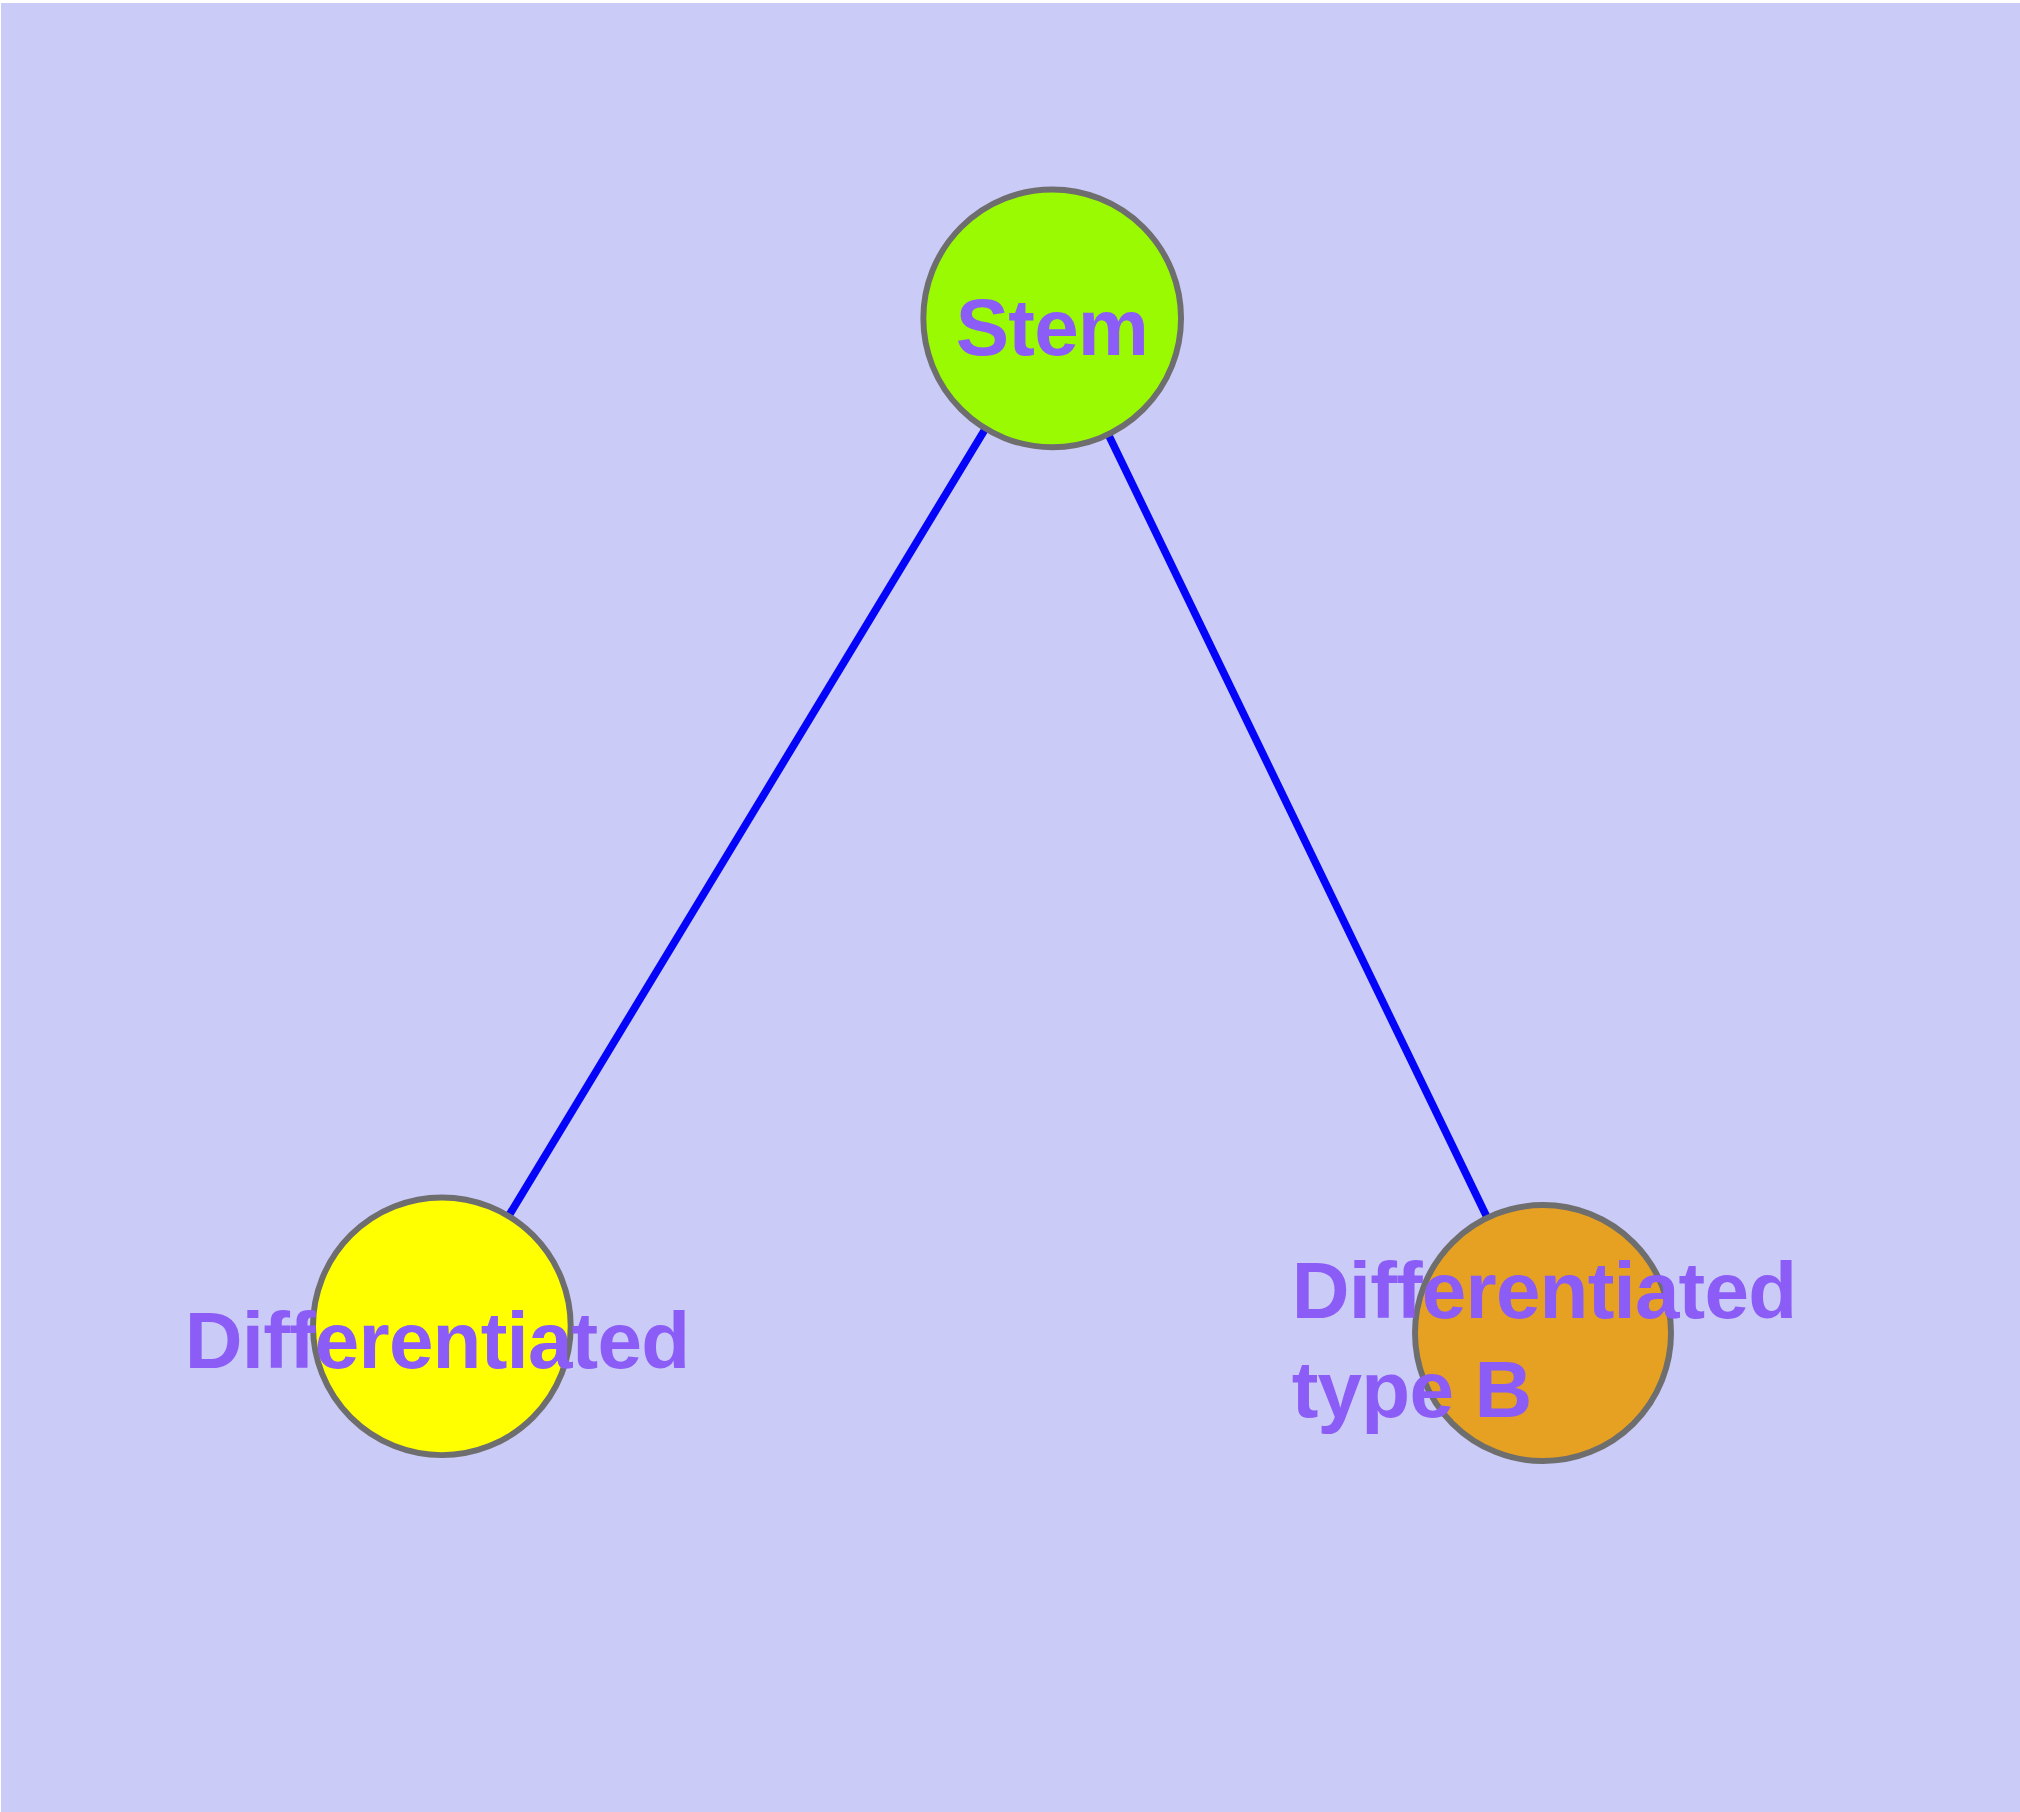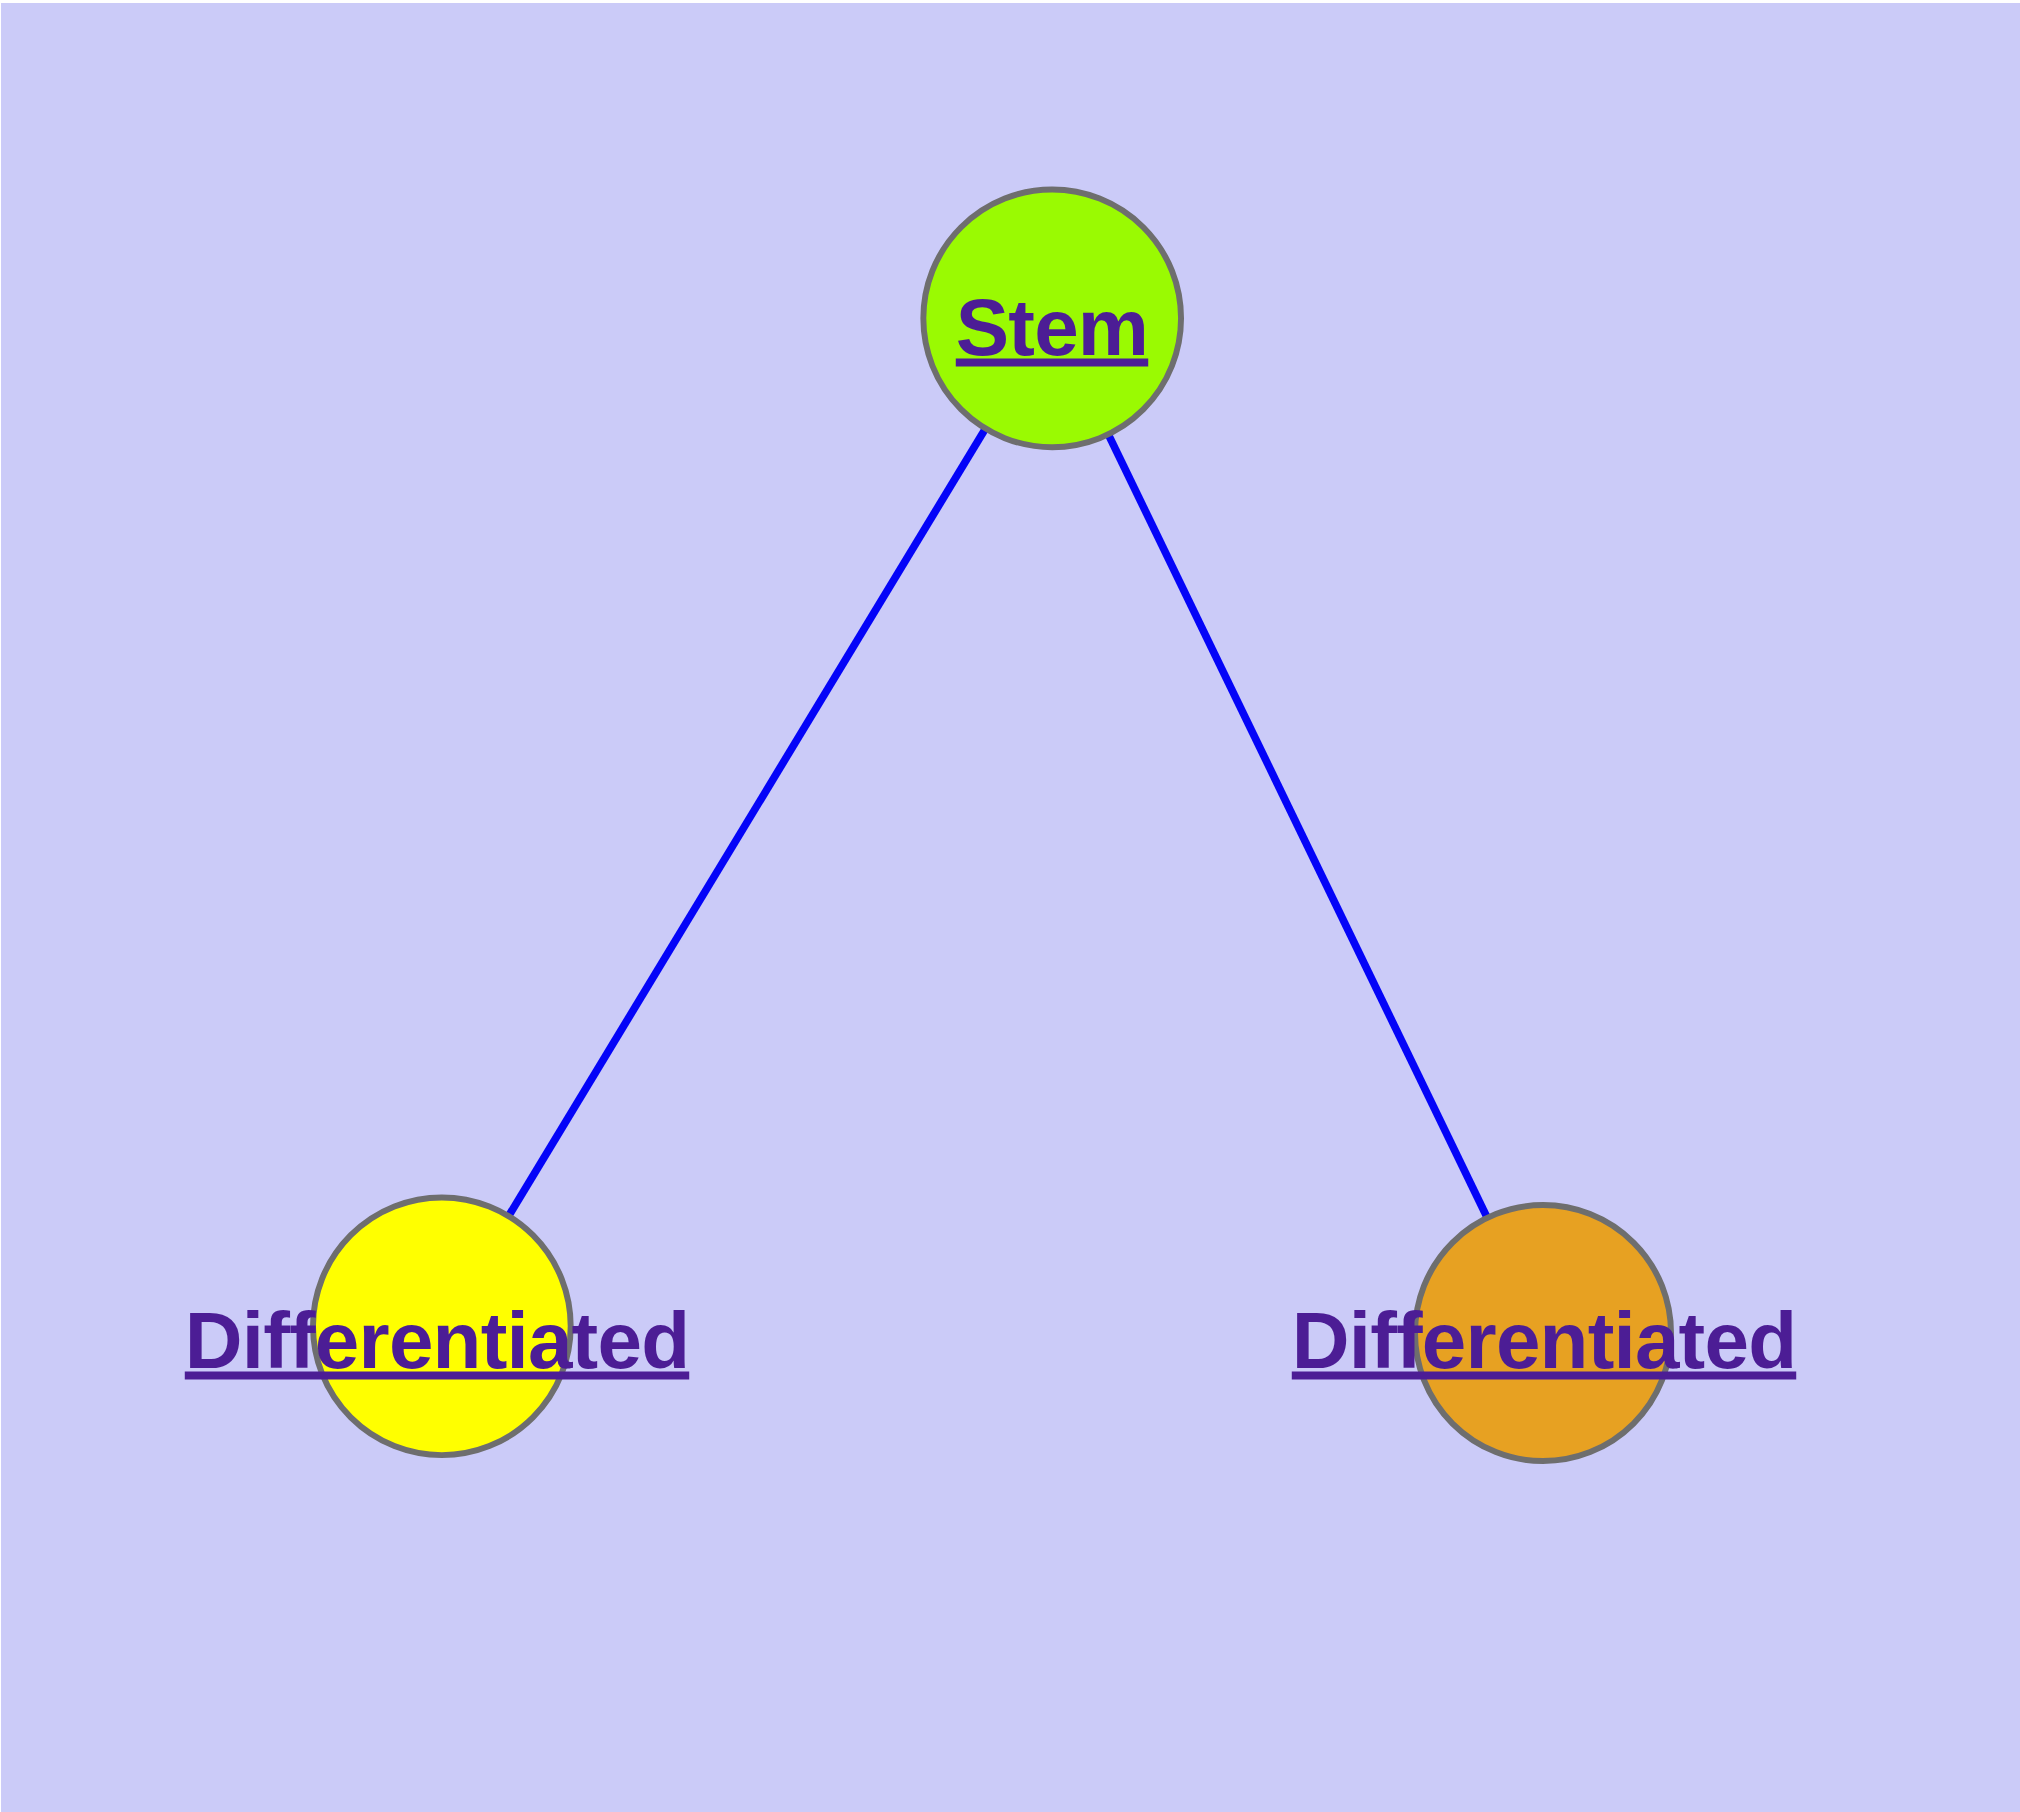--- a/index.html
+++ b/index.html
@@ -24,24 +24,23 @@
     left: 0;
     display: block;
   }
   .node-label {
     position: absolute;
     transform: translate(-50%, -50%);
     text-align: left;
     font-weight: bold;
     font-size: 80px;
     line-height: 99px;
-    color: #4c1d95;
+    color: #8b5cf6;
     white-space: nowrap;
     letter-spacing: -0.8px;
-    text-decoration: underline;
   }
   .node-label .label-line {
     white-space: nowrap;
   }
   #stem-label  { left: 1051px; top: 324px; }
   #type-a-label { left: 436px;  top: 1337px; }
   #type-b-label { left: 1543px; top: 1337px; }
 </style>
 </head>
 <body>
@@ -64,16 +63,17 @@
   </svg>
 
   <div class="node-label" id="stem-label">Stem</div>
 
   <div class="node-label" id="type-a-label">
     <div class="label-line">Differentiated</div>
   </div>
 
   <div class="node-label" id="type-b-label">
     <div class="label-line">Differentiated</div>
+    <div class="label-line">type B</div>
   </div>
 
 </div>
 
 
 </body></html>

